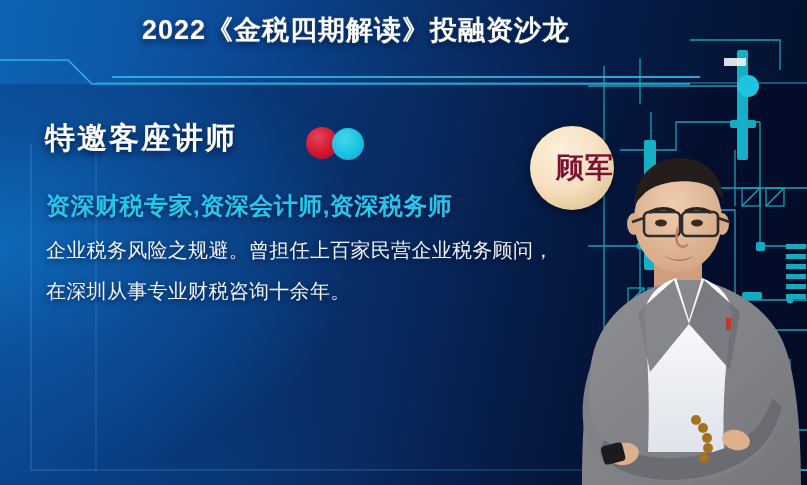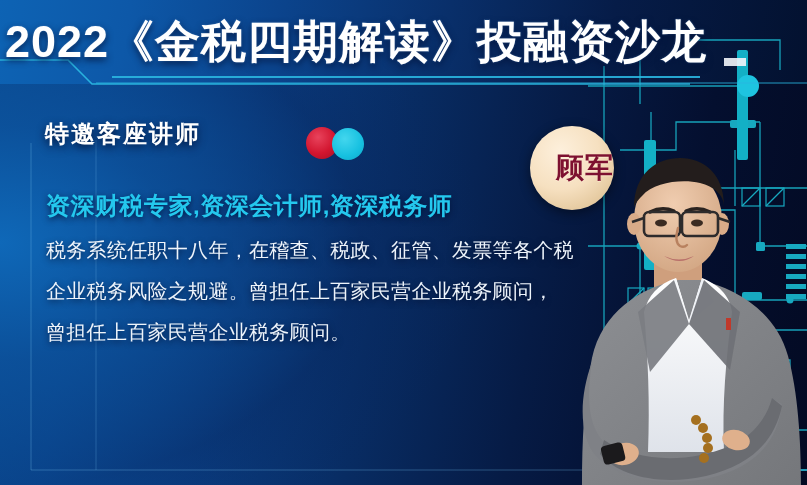--- a/index.html
+++ b/index.html
@@ -16,28 +16,28 @@
     position:absolute;left:0;top:0;width:807px;height:84px;
     background:linear-gradient(100deg,#0d63b4 0%,#0d58a8 16%,#0b448d 34%,#092f6a 55%,#061c48 75%,#03112f 100%);
   }
   
   .circuit{position:absolute;left:0;top:0;width:807px;height:485px;}
   
   .deco{position:absolute;left:0;top:0;width:807px;height:485px;}
   
   .title{
     position:absolute;left:0;top:12px;width:712px;text-align:center;
-    font-size:45px;font-weight:700;color:#ffffff;letter-spacing:1px;
+    font-size:27px;font-weight:700;color:#ffffff;letter-spacing:1px;
     text-shadow:0 3px 7px rgba(3,20,60,.85),0 0 2px rgba(120,190,255,.5);
     white-space:nowrap;
   }
   
   .heading{
     position:absolute;left:45px;top:118px;
-    font-size:24px;font-weight:700;color:#ffffff;letter-spacing:2px;
+    font-size:30px;font-weight:700;color:#ffffff;letter-spacing:2px;
     text-shadow:0 3px 8px rgba(2,16,52,.9);
   }
   .dots{position:absolute;left:306px;top:127px;width:64px;height:34px;}
   .dot-red{
     position:absolute;left:0;top:0;width:32px;height:32px;border-radius:50%;
     background:radial-gradient(circle at 38% 32%,#e8435c 0%,#d2152f 55%,#a40f24 100%);
   }
   .dot-cyan{
     position:absolute;left:26px;top:1px;width:32px;height:32px;border-radius:50%;
     background:radial-gradient(circle at 40% 34%,#43d6ee 0%,#16c0e0 60%,#0fa8c8 100%);
@@ -161,23 +161,22 @@
 
   <div class="heading">特邀客座讲师</div>
   <div class="dots">
     <div class="dot-red"></div>
     <div class="dot-cyan"></div>
   </div>
 
   <div class="subtitle">资深财税专家,资深会计师,资深税务师</div>
 
   <div class="body-text">
-    <p>税务系统任职十八年，在稽查、税政、征管、发票等各个税</p>
     <p>企业税务风险之规避。曾担任上百家民营企业税务顾问，</p>
-    <p>曾担任上百家民营企业税务顾问。</p>
+    <p>在深圳从事专业财税咨询十余年。</p>
   </div>
 
   <div class="badge">
     <span>顾军</span>
   </div>
 
   <svg class="portrait" viewBox="0 0 231 333" aria-hidden="true">
     <defs>
       <linearGradient id="jacket" x1="0" y1="0" x2="1" y2="1">
         <stop offset="0" stop-color="#8d8f93"></stop>

